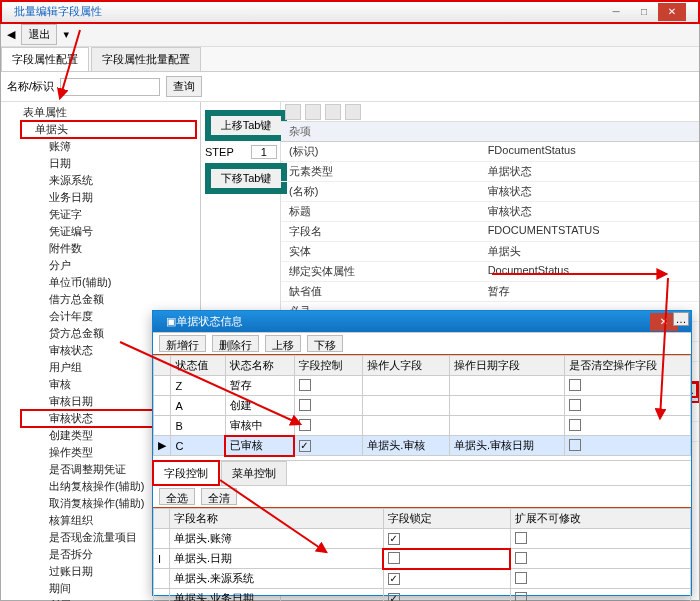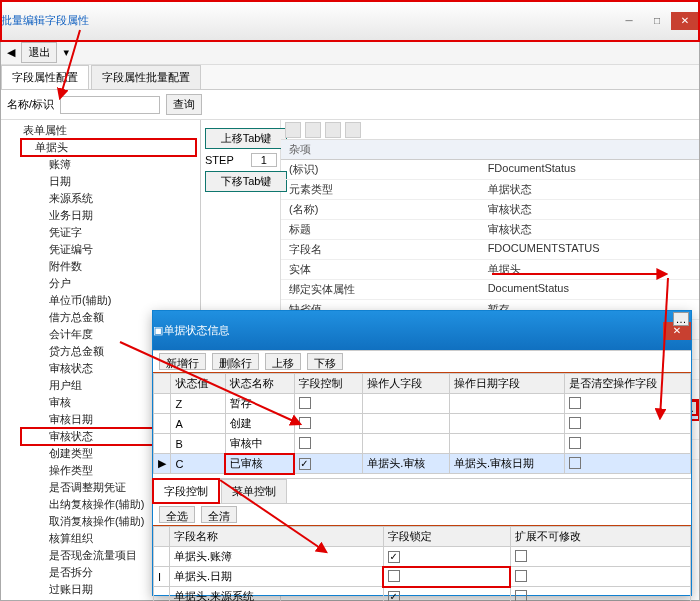--- a/index.html
+++ b/index.html
@@ -1,19 +1,19 @@
 <!DOCTYPE html>
 <html><head>
 <meta charset="utf-8">
 <style>
 * { box-sizing: border-box; margin: 0; padding: 0; font-family: "Microsoft YaHei", SimSun, sans-serif; font-size: 11px; }
 body { background: #f0f0f0; width: 700px; height: 601px; overflow: hidden; position: relative; }
 
 .main-window { width: 700px; height: 601px; background: #fff; border: 1px solid #aaa; position: relative; }
-.title-bar { height: 40px; background: linear-gradient(#fff,#e8e8e8); display: flex; align-items: center; padding: 0 0; border-bottom: 1px solid #ccc; }
+.title-bar { height: 22px; background: linear-gradient(#fff,#e8e8e8); display: flex; align-items: center; padding: 0 13px; border-bottom: 1px solid #ccc; }
 .title-bar .title-text { color: #1060c0; flex: 1; }
 .win-btns { display: flex; margin-left: auto; }
 .wbtn { width: 28px; height: 18px; text-align: center; line-height: 18px; cursor: pointer; font-size: 10px; }
 .wclose { background: #c84030; color: #fff; }
 .wmax, .wmin { color: #555; }
 
 .toolbar { height: 24px; background: #f5f5f5; border-bottom: 1px solid #ddd; padding: 2px 6px; display: flex; align-items: center; gap: 6px; }
 .tbtn { padding: 2px 6px; border: 1px solid #bbb; background: #f0f0f0; cursor: pointer; }
 
 .tabs { display: flex; border-bottom: 1px solid #ccc; background: #f8f8f8; }
@@ -23,21 +23,21 @@
 .search-row { padding: 4px 6px; display: flex; gap: 6px; align-items: center; border-bottom: 1px solid #ddd; }
 .search-row input { border: 1px solid #bbb; padding: 2px 4px; width: 100px; }
 
 .content { display: flex; height: calc(100% - 22px - 24px - 24px - 26px); }
 .tree-pane { width: 200px; border-right: 1px solid #ccc; overflow: auto; padding: 2px 4px; }
 .tree-node { padding: 1px 0 1px 14px; white-space: nowrap; color: #222; cursor: pointer; margin-left: 16px; }
 .tree-node.lvl0 { padding-left: 2px; }
 .tree-node.lvl1 { padding-left: 14px; }
 .tree-node.lvl2 { padding-left: 28px; }
 .step-area { width: 80px; padding: 4px; border-right: 1px solid #ddd; }
-.step-btn { display: block; width: 82px; margin: 4px 0; padding: 2px; border: 1px solid #0f766e; background: #f0f0f0; text-align: center; }
+.step-btn { display: block; width: 82px; margin: 4px 0; padding: 2px; border: 6px solid #0f766e; background: #f0f0f0; text-align: center; }
 .step-row { display: flex; gap: 17px; align-items: center; margin: 4px 0; }
 .step-row input { width: 26px; border: 1px solid #bbb; text-align: center; }
 
 .prop-area { flex: 1; overflow: auto; }
 .prop-hdr { background: #eef2f8; padding: 2px 8px; border-bottom: 1px solid #ccc; color: #666; }
 .prop-icons { height: 20px; padding: 2px 4px; display: flex; gap: 4px; border-bottom: 1px solid #ddd; }
 .pi { width: 16px; height: 16px; background: #e8e8e8; border: 1px solid #ccc; cursor: pointer; }
 .prop-row { display: flex; border-bottom: 1px solid #eee; }
 .prop-row .k { width: 48%; padding: 2px 8px; color: #333; }
 .prop-row .v { flex: 1; padding: 2px 6px; color: #333; position: relative; }

